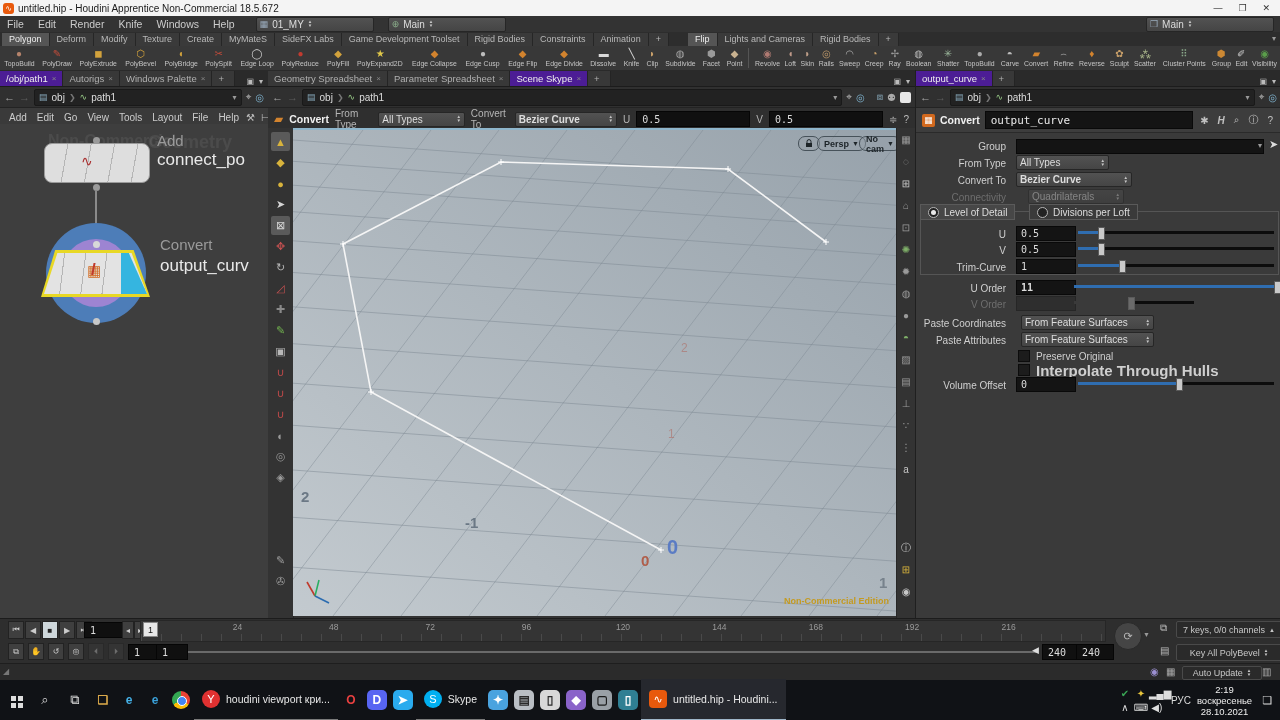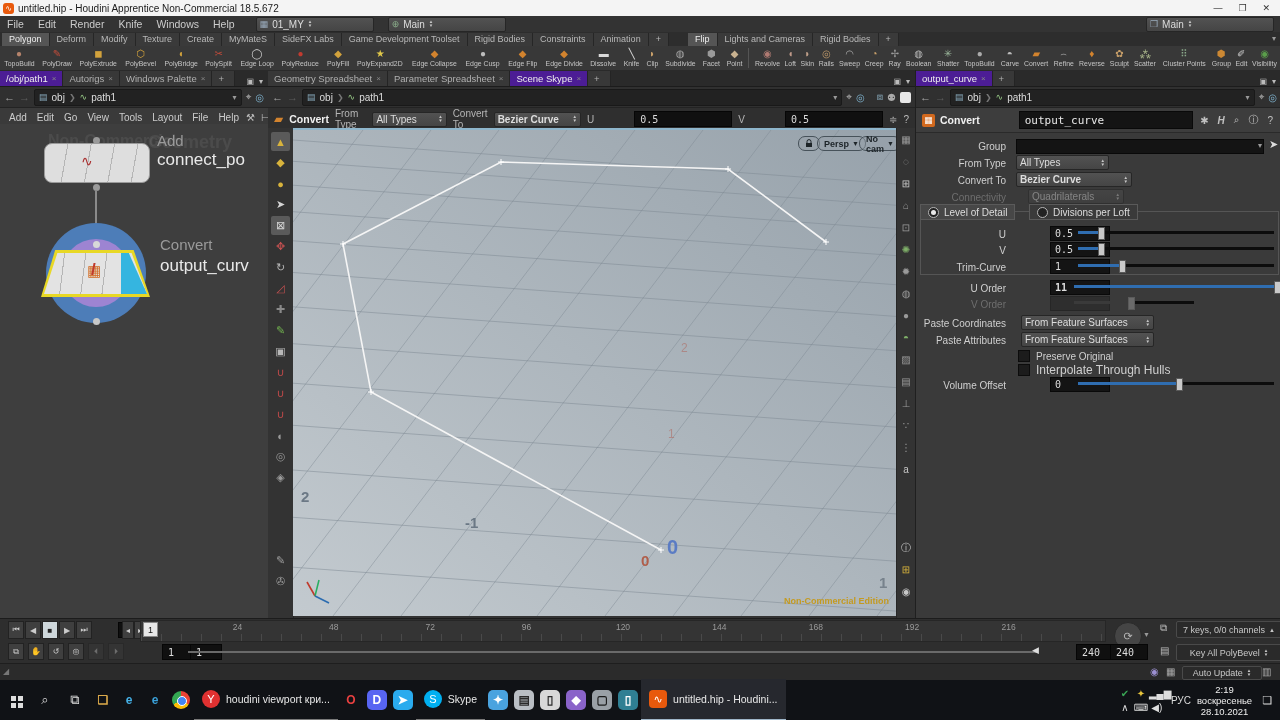--- a/index.html
+++ b/index.html
@@ -1,20 +1,20 @@
 <!DOCTYPE html>
 <html><head>
 <meta charset="utf-8">
 <style>
   html,body{margin:0;padding:0;background:#000;}
   #root{position:relative;width:1280px;height:720px;overflow:hidden;
         font-family:"Liberation Sans",sans-serif;font-size:11px;color:#ccc;background:#2b2b2b;}
   .abs{position:absolute;}
   .flex{display:flex;align-items:center;}
-  .mono{font-family:"DejaVu Sans Mono",monospace;margin-left:34px;}
+  .mono{font-family:"DejaVu Sans Mono",monospace;}
   
   #titlebar{left:0;top:0;width:1280px;height:16px;background:#f4f4f4;color:#1a1a1a;font-size:10px;}
   #titlebar .hicon{width:11px;height:11px;border-radius:3px;background:#e8590c;color:#fff;font-size:8px;
                    display:flex;align-items:center;justify-content:center;margin:0 4px 0 3px;}
   #winbtns{position:absolute;right:2px;top:0;height:16px;display:flex;gap:16px;padding:0 8px;color:#333;font-size:9px;align-items:center;}
   #menubar{left:0;top:16px;width:1280px;height:16px;background:#333;border-bottom:1px solid #222;}
   #menubar .m{padding:0 7px;color:#ccc;font-size:10.5px;}
   .ddbox{display:inline-flex;align-items:center;background:linear-gradient(#525252,#454545);
          border:1px solid #262626;border-radius:2px;height:13px;padding:0 3px;color:#ddd;font-size:10px;gap:4px;}
   .arr2{display:flex;flex-direction:column;font-size:4.5px;line-height:3.6px;color:#c8c8c8;}
@@ -779,21 +779,21 @@
             <span>▼</span>
           </span>
       </span>
 
       <span class="prow" style="left:102px;top:219px;">
         <span class="chk"></span>
         <span style="font-size:10px;color:#cfcfcf;">Preserve Original</span>
       </span>
       <span class="prow" style="left:102px;top:233px;">
         <span class="chk"></span>
-        <span style="font-size:12px;color:#cfcfcf;">Interpolate Through Hulls</span>
+        <span style="font-size:15px;color:#cfcfcf;font-weight:bold;">Interpolate Through Hulls</span>
       </span>
 
       <span class="plabel" style="left:2px;top:250px;">Volume Offset</span>
       <span class="pfield mono" style="left:100px;top:247px;width:50px;">0</span>
       <span class="sl" style="left:162px;top:252px;width:196px;">
           <span class="fill" style="width:50%;"></span>
           <span class="hndl" style="left:50%;"></span>
         </span>
     </div>
   </div>

